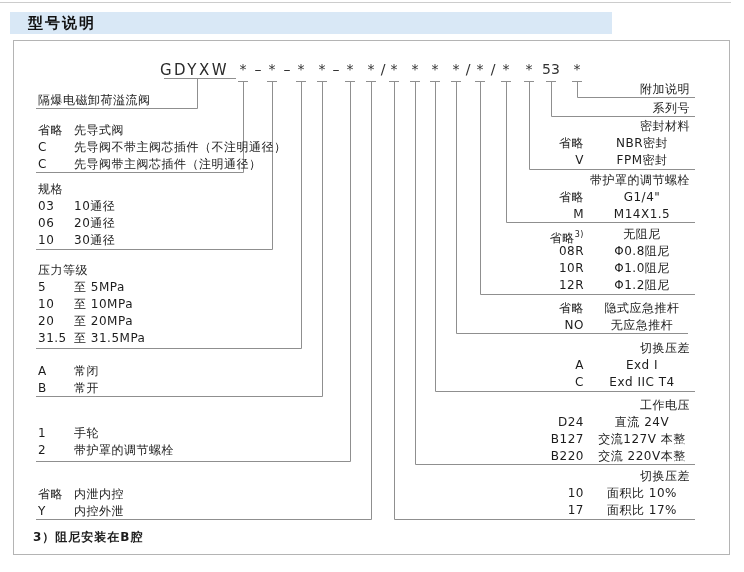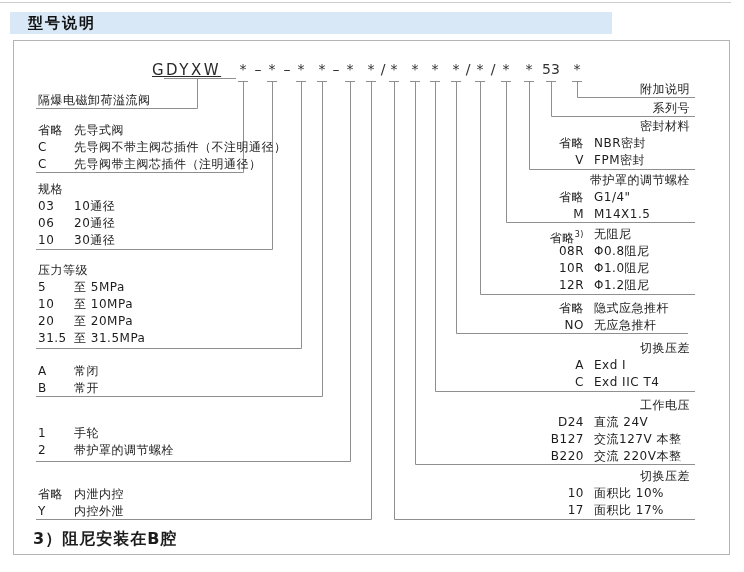--- a/index.html
+++ b/index.html
@@ -5,35 +5,35 @@
   html,body{margin:0;padding:0;background:#ffffff;}
   .page{position:relative;width:744px;height:572px;background:#ffffff;overflow:hidden;
         font-family:"DejaVu Sans","Liberation Sans",sans-serif;color:#1c1c1c;}
   .top-rule{position:absolute;left:0;top:2px;width:731px;height:1px;background:#cccccc;}
   .header-band{position:absolute;left:10px;top:12px;width:602px;height:22px;background:#d9e8f6;}
   .header-band .title{display:block;padding-left:18px;line-height:22px;font-size:15px;
         font-weight:bold;letter-spacing:2px;color:#111;}
   .diagram-box{position:absolute;left:13px;top:40px;width:715px;height:513px;
         border:1px solid #b4b4b4;background:#fff;}
   svg.lines{position:absolute;left:0;top:0;width:744px;height:572px;pointer-events:none;}
-  .prefix{position:absolute;left:152px;top:61px;font-size:15px;letter-spacing:2.5px;color:#2a2a2a;text-decoration:underline;}
+  .prefix{position:absolute;left:160px;top:61px;font-size:15px;letter-spacing:2.5px;color:#2a2a2a;}
   .tok{position:absolute;top:61px;width:20px;height:17px;text-align:center;font-size:14px;color:#333;}
   .tok.num{width:22px;}
   .group{position:absolute;font-size:12px;letter-spacing:0.5px;}
   .group .row{height:17px;line-height:17px;white-space:nowrap;}
   .lgroup{left:38px;}
   .lgroup .row{display:flex;}
   .lcode{width:36px;flex:0 0 36px;}
   .rgroup{right:54px;text-align:right;}
   .rgroup .row{display:flex;justify-content:flex-end;}
   .rheader{height:17px;line-height:17px;text-align:right;white-space:nowrap;}
   .rcode{min-width:44px;text-align:right;margin-right:10px;}
-  .rdesc{width:96px;text-align:left;}
+  .rdesc{width:96px;text-align:center;}
   sup{font-size:8px;}
-  .footnote{position:absolute;left:33px;top:529px;font-size:16px;letter-spacing:1px;font-weight:600;}
+  .footnote{position:absolute;left:33px;top:529px;font-size:12px;letter-spacing:1px;font-weight:600;}
 </style>
 </head>
 <body>
 
 <div class="page">
   <div class="top-rule"></div>
 
   <div class="header-band">
     <span class="title">型号说明</span>
   </div>

